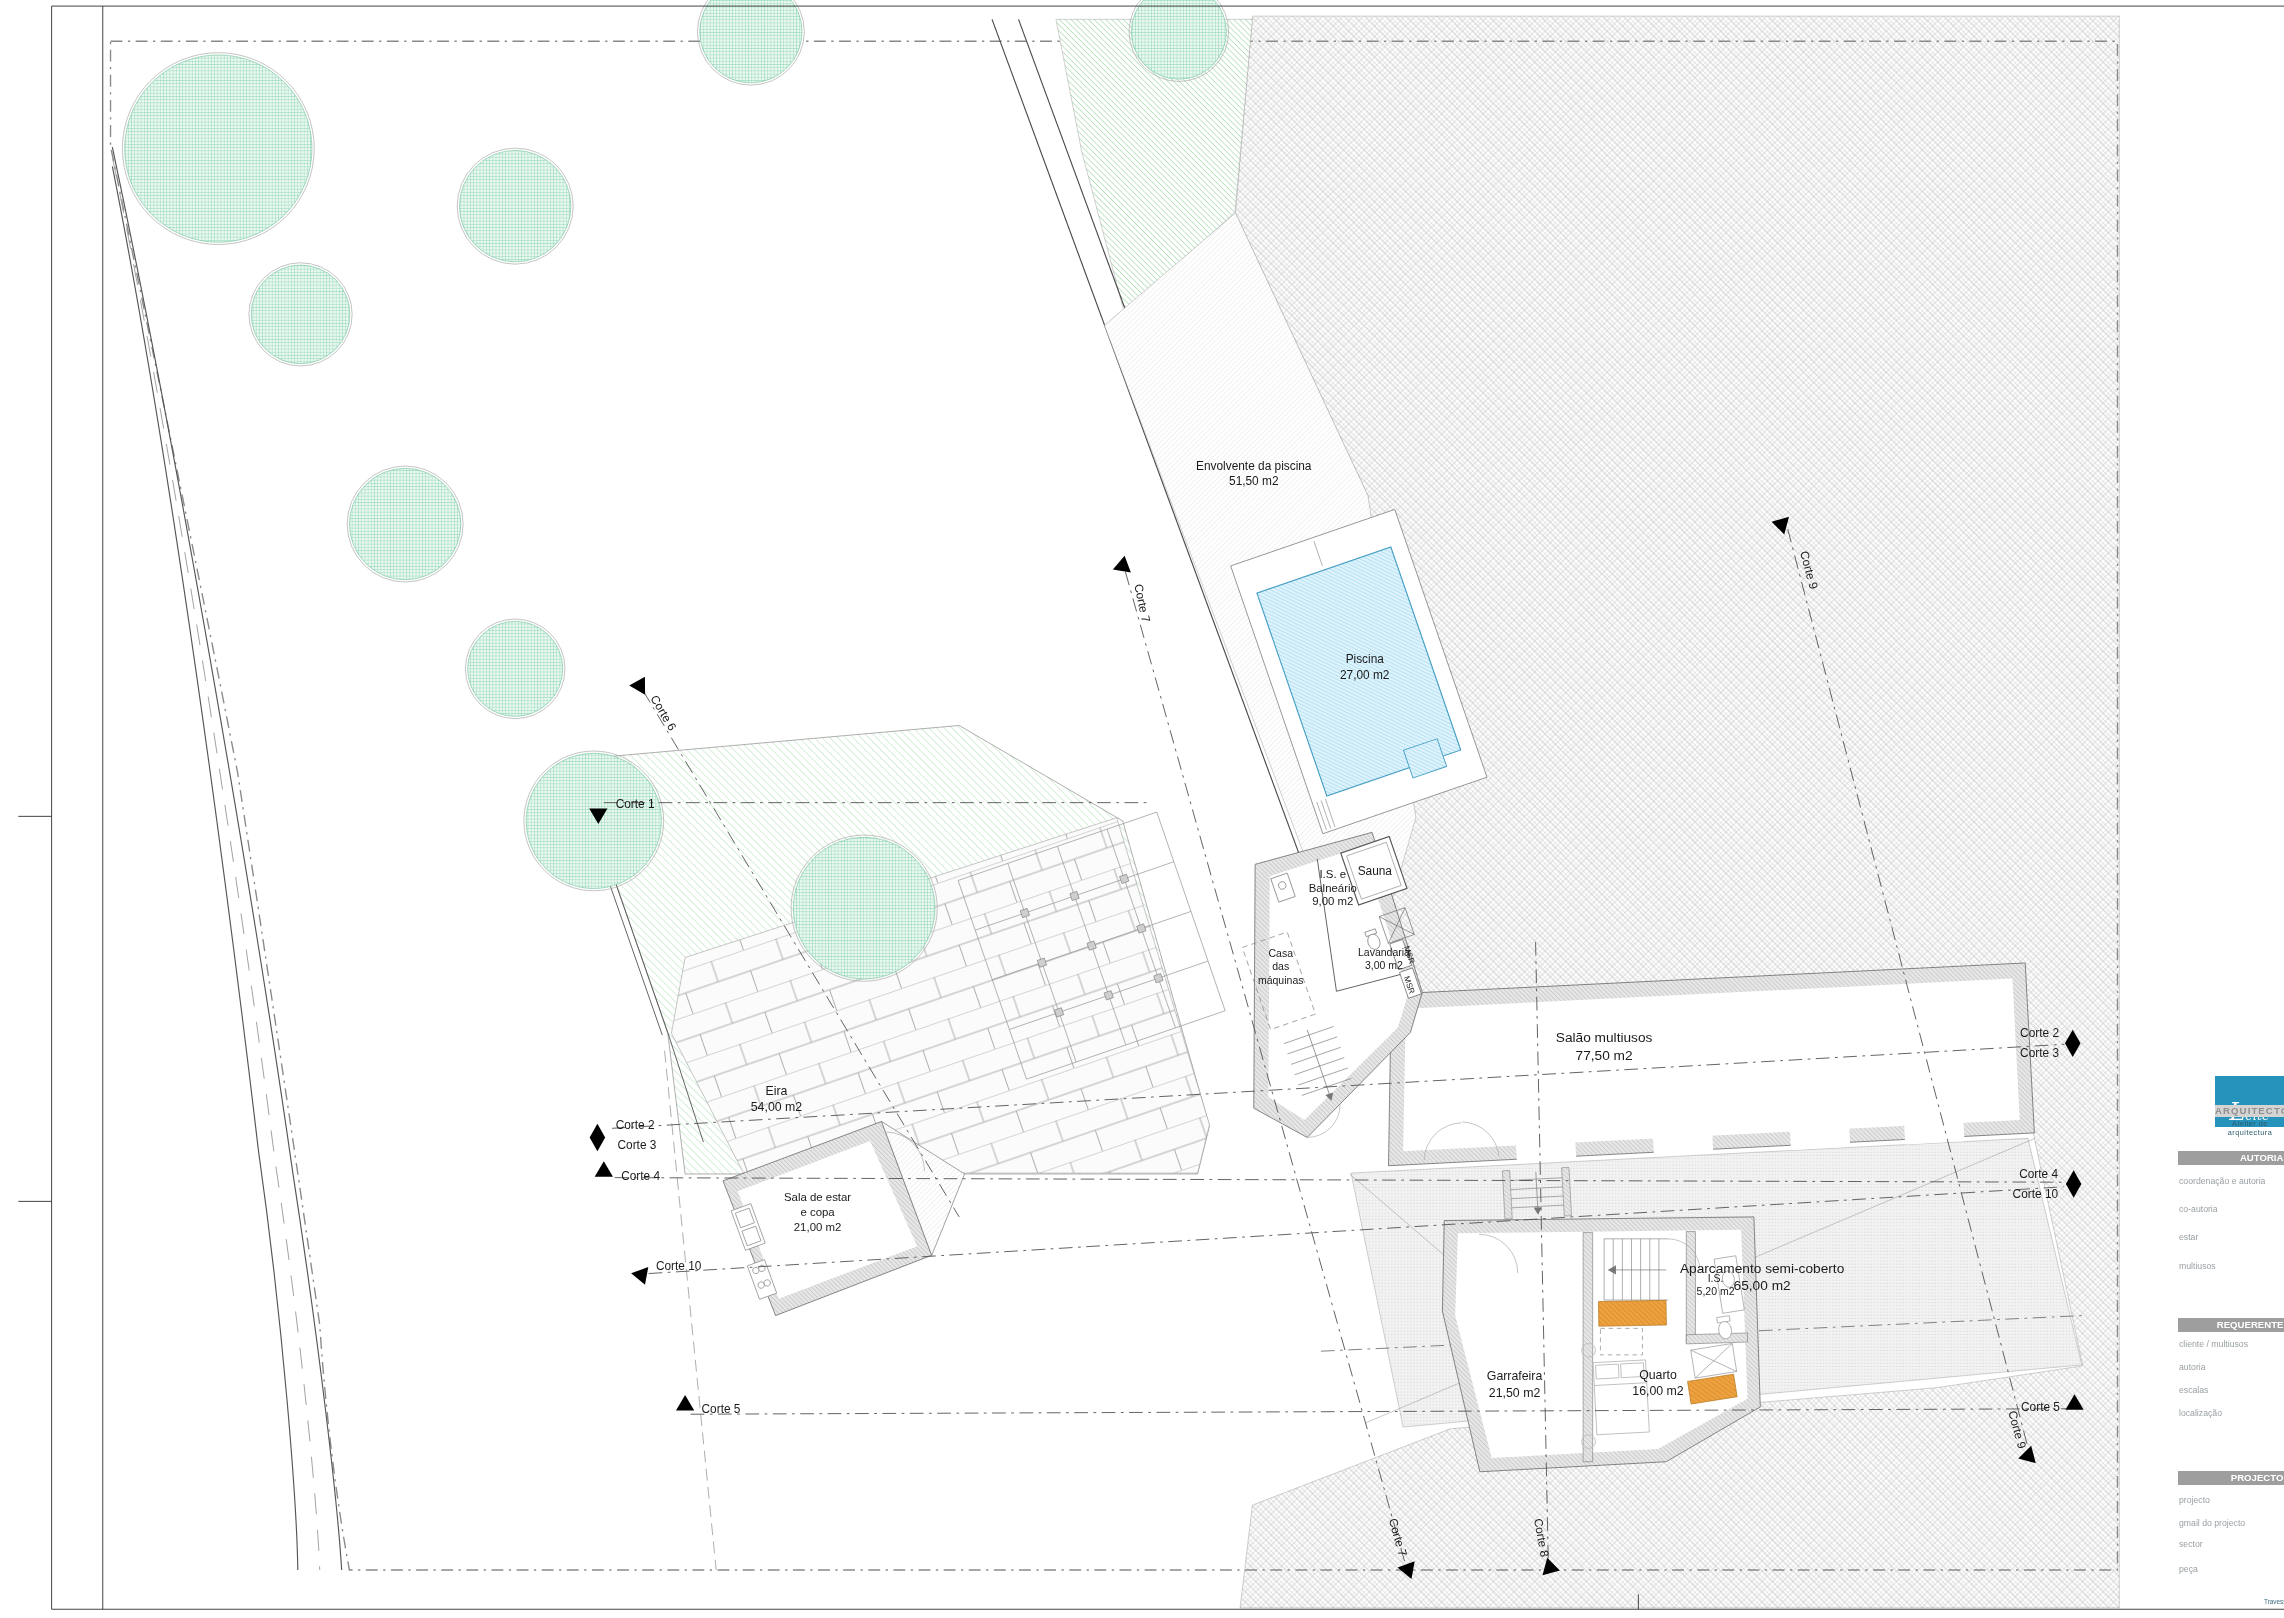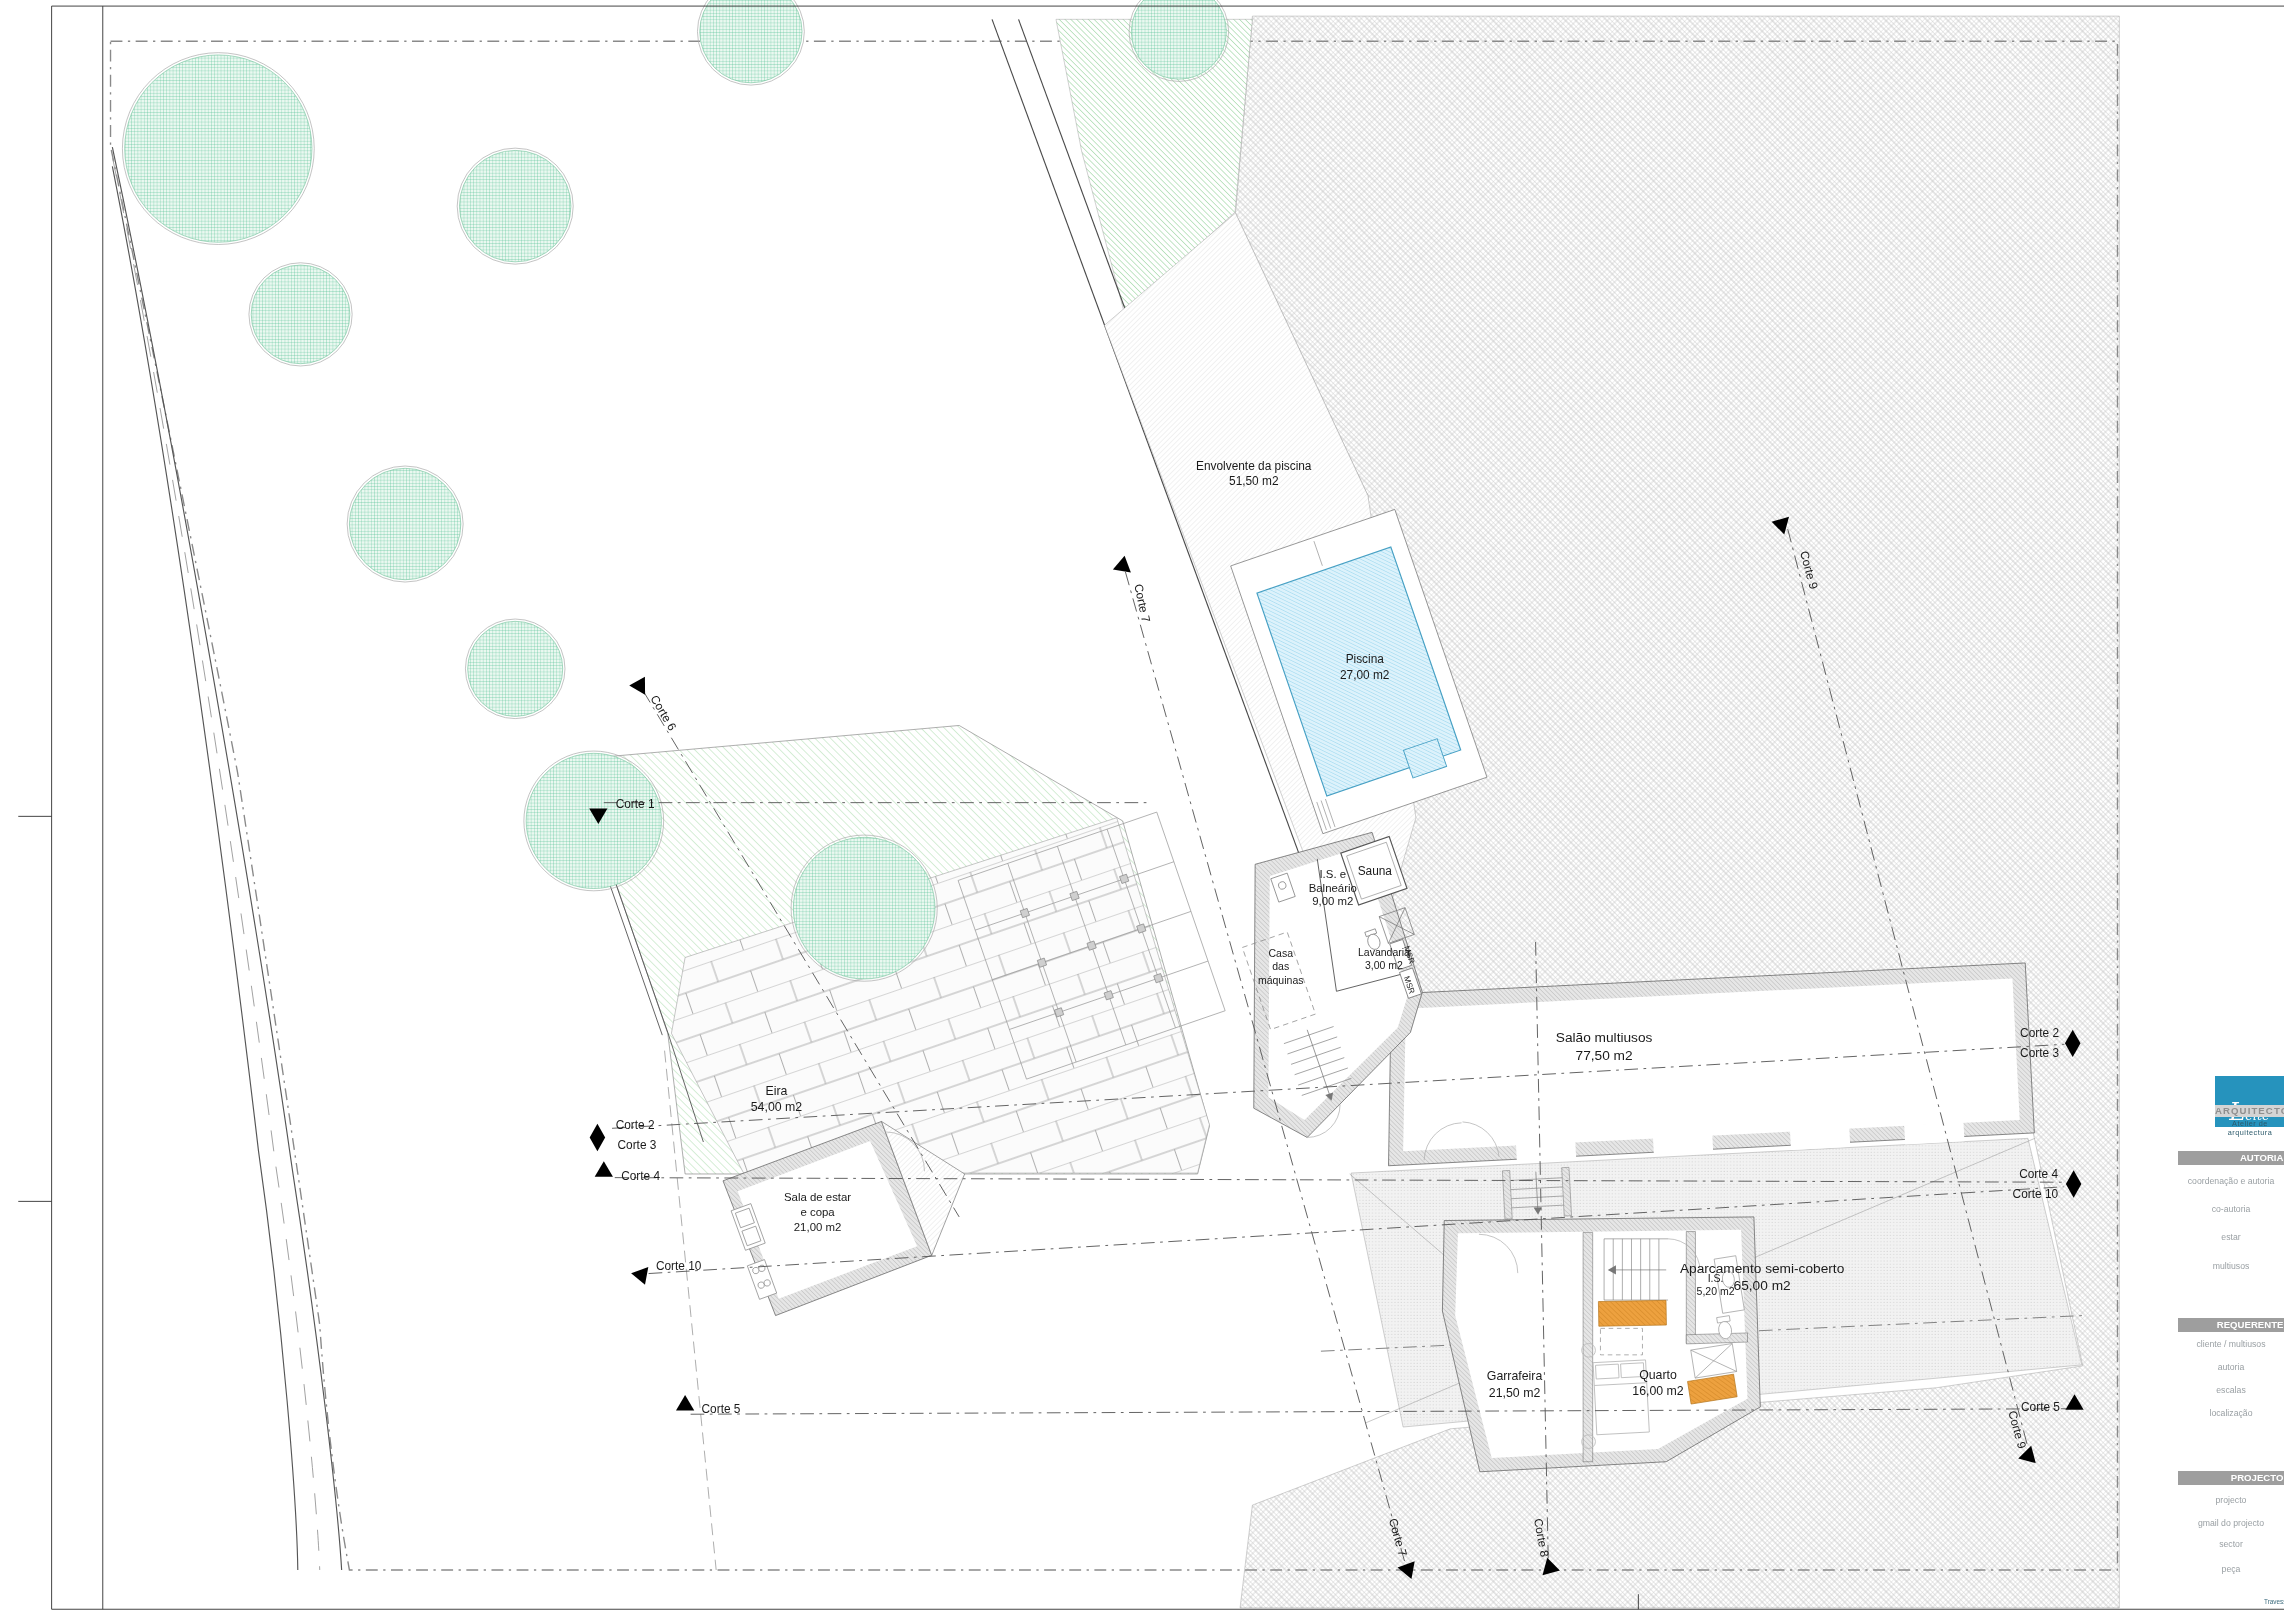--- a/index.html
+++ b/index.html
@@ -12,21 +12,21 @@
   .tb-logo{left:2215px;top:1076px;width:69px;height:29px;background:#2693bd;color:#fff;
            font-family:"DejaVu Serif",serif;font-style:italic;font-size:12.8px;
            padding-top:22px;text-align:center;}
   .tb-logo .logo-script::first-letter{font-size:24px;}
   .tb-sub1{left:2215px;top:1105px;width:69px;height:12px;line-height:12px;background:#d4d4d4;
            color:#8f8f8f;font-weight:700;font-size:9.6px;letter-spacing:1.1px;text-align:center;}
   .tb-sub2{left:2211px;top:1119px;width:78px;color:#2c5a6b;font-size:7.3px;letter-spacing:0.5px;text-align:center;}
   .tb-bar{left:2178px;width:110px;height:13.7px;background:#9e9e9e;color:#fff;font-size:9.6px;
           font-weight:700;text-align:right;padding-right:4.6px;line-height:13.7px;box-sizing:border-box;}
   .tb-row{left:2179px;width:516px;height:13.7px;}
-  .tb-label{display:inline-block;width:104px;text-align:center;color:#9aa0a4;font-size:8.7px;white-space:nowrap;}
+  .tb-label{display:inline-block;width:104px;text-align:left;color:#9aa0a4;font-size:8.7px;white-space:nowrap;}
   .tb-value{position:absolute;left:121px;top:-0.9px;font-size:10px;color:#000;white-space:nowrap;}
   .tb-footer{left:2264px;top:1598px;font-size:6.4px;color:#3c6b7d;white-space:nowrap;}
 </style>
 </head>
 <body>
 
 <div class="sheet">
 
 <svg width="2698" height="1619" viewBox="0 0 5907 3544">
   <defs>

